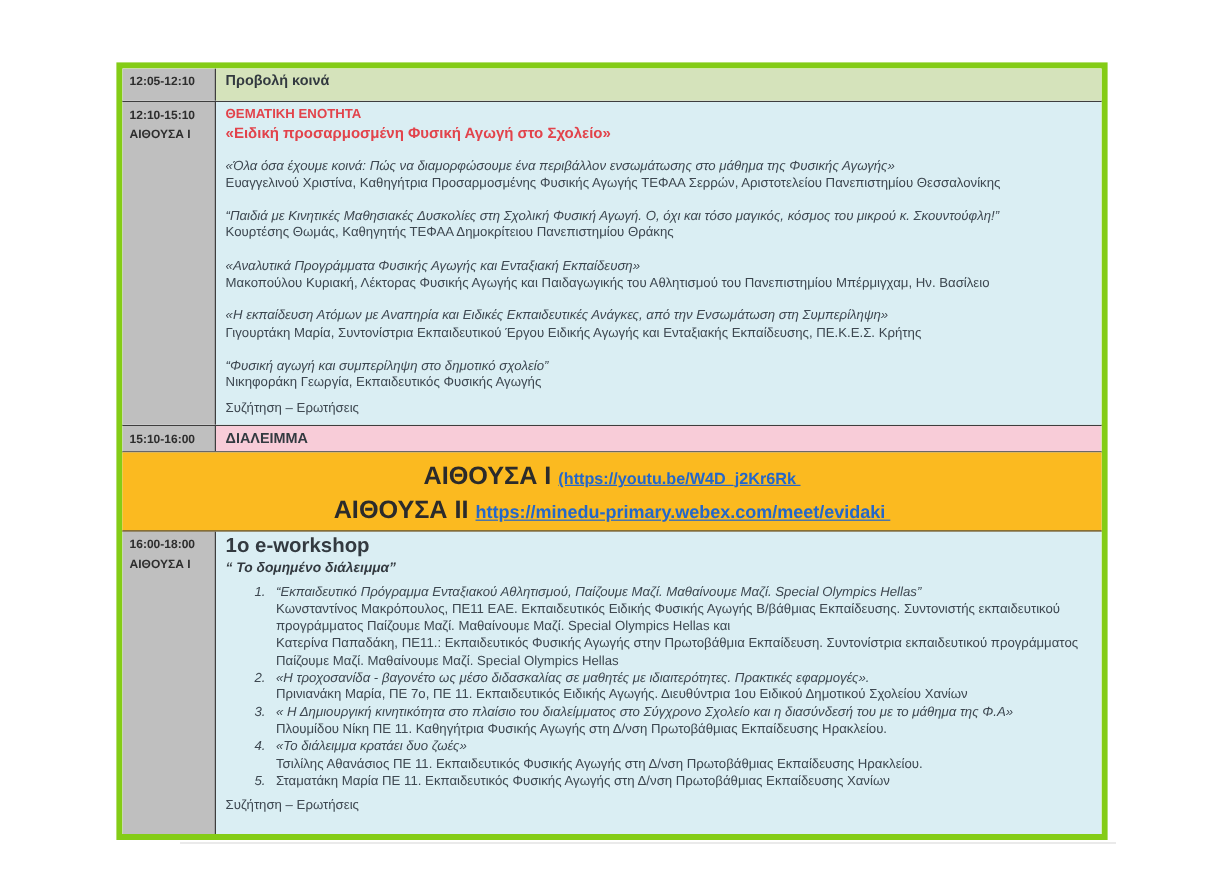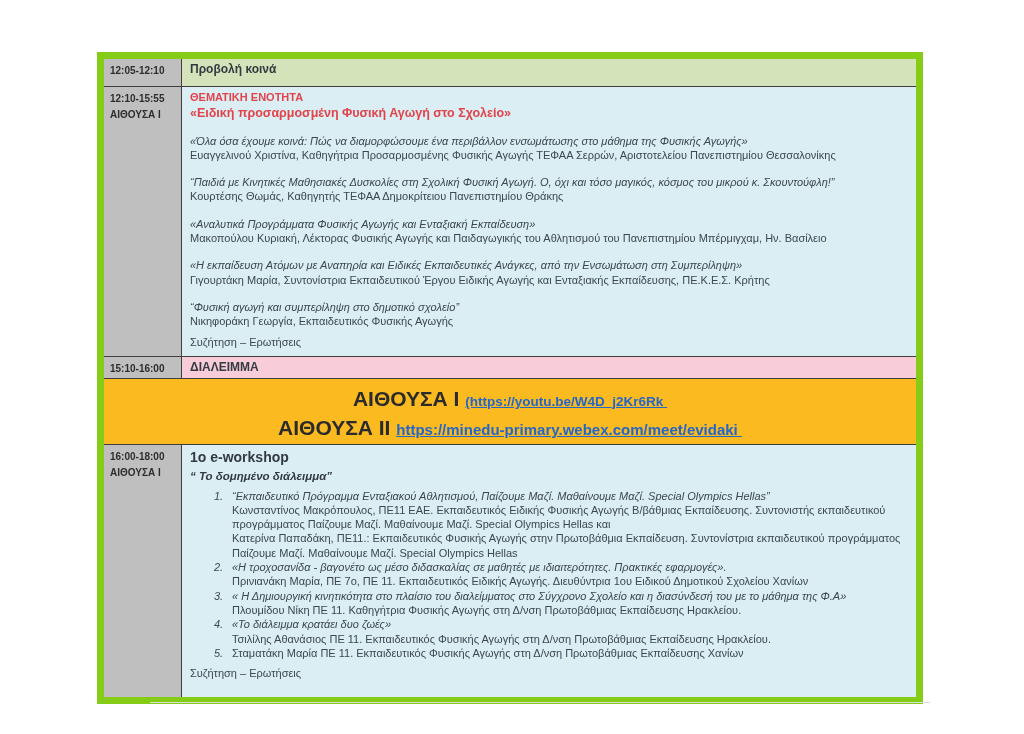--- a/index.html
+++ b/index.html
@@ -1,21 +1,21 @@
 <!DOCTYPE html>
 <html style="--time_col_bg: #bfbfbf; --green_bg: #d5e3bb; --blue_bg: #daeef3; --pink_bg: #f8ccd8; --orange_bg: #fbba20; --red_text: #e2434b; --link_blue: #2467c9; --body_text: #3d4750;"><head>
 <meta charset="utf-8">
 <style>
   * { margin:0; padding:0; box-sizing:border-box; }
   html,body { width:1024px; height:734px; background:#ffffff;
               font-family:"Liberation Sans", sans-serif; color:#3d4750; }
   .page { position:relative; width:1024px; height:734px; overflow:hidden; }
 
   .program-table { position:absolute; left:97px; top:52px; width:826px;
-                   border:7px solid #84cc16; }
+                   border:5px solid #84cc16; }
   .row { display:flex; border-bottom:1px solid #3e3e3e; overflow:hidden; }
   .row:last-child { border-bottom:none; }
 
   .time-cell { width:78px; min-width:78px; background:var(--time_col_bg);
                border-right:1px solid #3e3e3e; padding:4px 3px 0 6px;
                font-size:10px; font-weight:bold; color:#2d2d2d; line-height:16px; }
   .content-cell { flex:1; padding:3px 8px; font-size:11px; line-height:14.3px; }
 
   .row-video   { height:28px; }
   .row-video .content-cell   { background:var(--green_bg); }
@@ -37,21 +37,21 @@
   .footer-line { margin-top:6px; }
 
   .links-cell { width:100%; text-align:center; padding-top:6px; }
   .links-line { margin-top:2px; white-space:nowrap; }
   .links-line + .links-line { margin-top:5px; }
   .room-big { font-size:21px; font-weight:bold; color:#2b2b2b; }
   a.link { color:var(--link_blue); font-weight:bold; text-decoration:underline; cursor:pointer; }
   .link-sm { font-size:13.5px; }
   .link-md { font-size:15px; }
 
-  .ws-title { font-weight:bold; font-size:14px; color:#333a40; margin-top:2px; }
+  .ws-title { font-weight:bold; font-size:17px; color:#333a40; margin-top:2px; }
   .ws-sub   { font-weight:bold; font-style:italic; font-size:11.5px; color:#333a40; margin-top:5px; }
   .ws-list  { margin-top:5px; margin-left:24px; }
   .item { display:flex; }
   .item-num { width:18px; min-width:18px; font-style:italic; }
   .item-body { flex:1; }
   .item-title { font-style:italic; }
 
   .page-rule { position:absolute; left:150px; top:702px; width:780px; height:1px;
                background:#dcdcdc; }
 </style>
@@ -65,21 +65,21 @@
       <div class="time-cell">
         <div>12:05-12:10</div>
       </div>
       <div class="content-cell">
         <div class="cell-title">Προβολή κοινά</div>
       </div>
     </div>
 
     <div class="row row-thematic">
       <div class="time-cell">
-        <div>12:10-15:55</div>
+        <div>12:10-15:10</div>
         <div>ΑΙΘΟΥΣΑ Ι</div>
       </div>
       <div class="content-cell">
         <div class="red-label">ΘΕΜΑΤΙΚΗ ΕΝΟΤΗΤΑ</div>
         <div class="red-title">«Ειδική προσαρμοσμένη Φυσική Αγωγή στο Σχολείο»</div>
 
         <div class="session">
           <div class="session-title">«Όλα όσα έχουμε κοινά: Πώς να  διαμορφώσουμε ένα περιβάλλον ενσωμάτωσης στο μάθημα της Φυσικής Αγωγής»</div>
           <div class="speaker-line">Ευαγγελινού Χριστίνα, Καθηγήτρια Προσαρμοσμένης Φυσικής Αγωγής ΤΕΦΑΑ Σερρών,  Αριστοτελείου Πανεπιστημίου Θεσσαλονίκης</div>
         </div>

